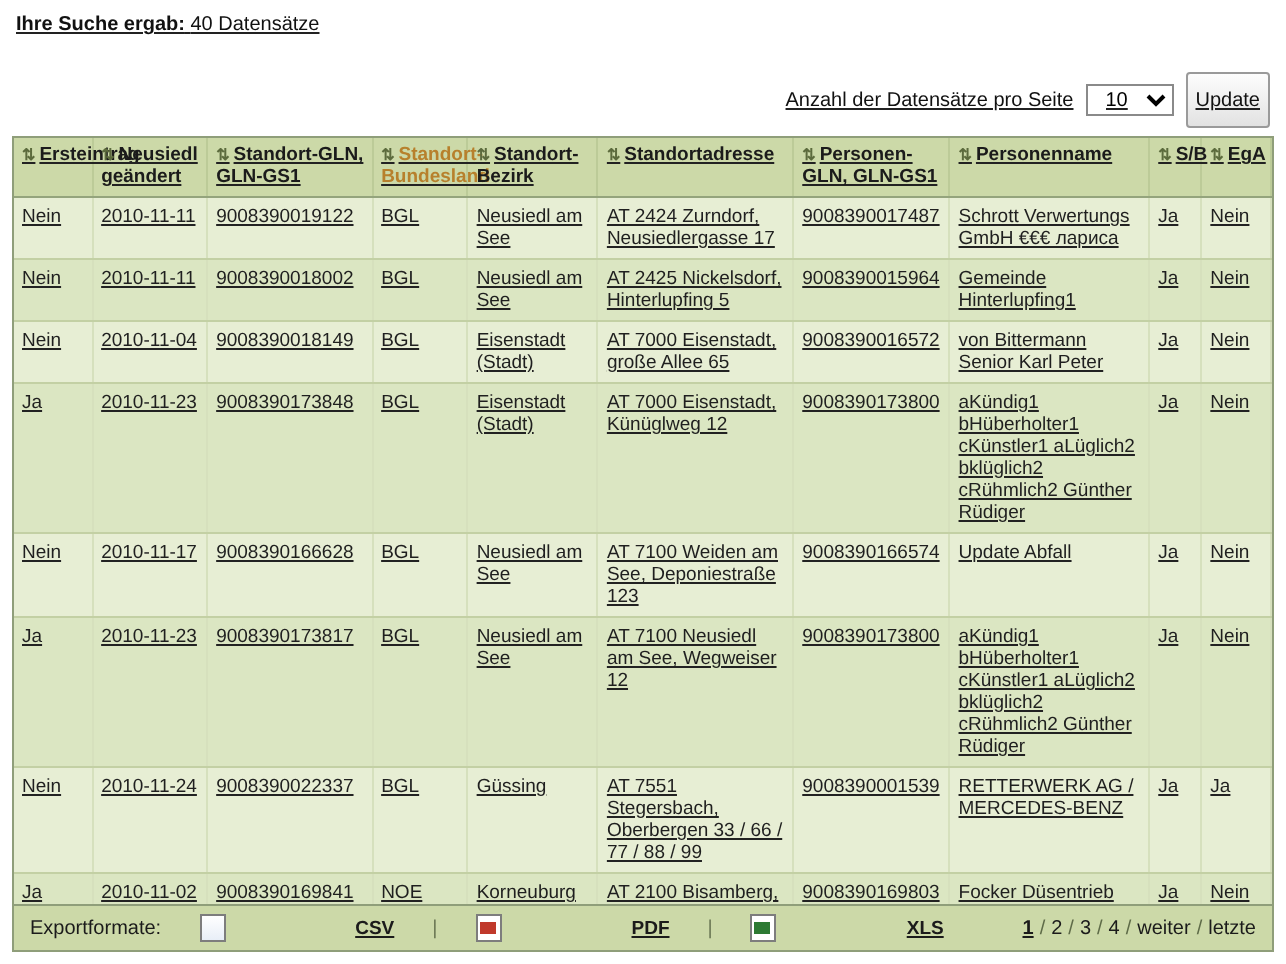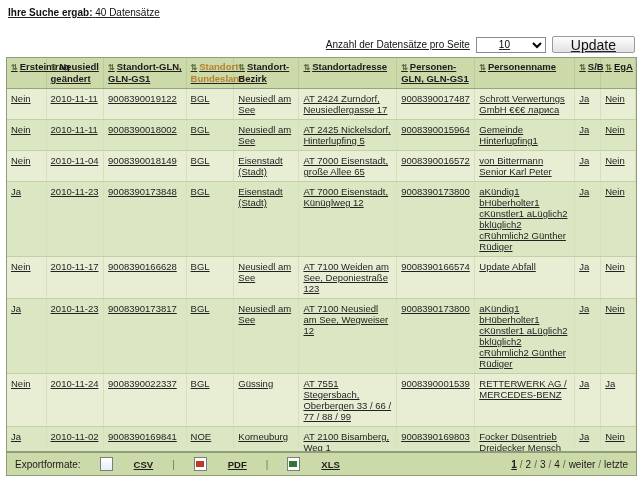--- a/index.html
+++ b/index.html
@@ -28,29 +28,29 @@
     gap:6px;
     padding:2px 8px 4px 8px;
     font-size:10px;
     margin-top:13px;
   }
   .perpage-label{color:#111;}
   select.perpage-select{
     font-family:"Liberation Sans", sans-serif;
     font-size:10px;
     height:16px;
-    padding:0 18px;
+    padding:0 5px;
     border:1px solid #8a8a8a;
     background:#fff;
   }
   button.update-btn{
     font-family:"Liberation Sans", sans-serif;
-    font-size:14px;
-    height:17px;
-    padding:0 18px;
+    font-size:10px;
+    height:28px;
+    padding:0 4px;
     border:1px solid #9a9a9a;
     border-radius:2px;
     background:linear-gradient(#fdfdfd,#e2e2e2);
     color:#111;
     cursor:pointer;
   }
 
   .table-wrap{
     margin:0 6px;
     border:1px solid #8f9e7a;
@@ -120,20 +120,21 @@
     color:#1b1b1b;
   }
   .export-left{display:flex;align-items:center;gap:19px;}
   .export-left .sep{color:#6d7a56;}
   .exp-link{
     color:#1b1b1b;
     text-decoration:underline;
     cursor:pointer;
     font-weight:bold;
     font-size:9.5px;
+    margin-left:44px;
   }
   .icon-csv,.icon-pdf,.icon-xls{
     display:inline-block;
     width:11px;height:12px;
     border:1px solid #7d7d7d;
     background:#fff;
     position:relative;
     vertical-align:-2px;
     margin-right:2px;
   }

